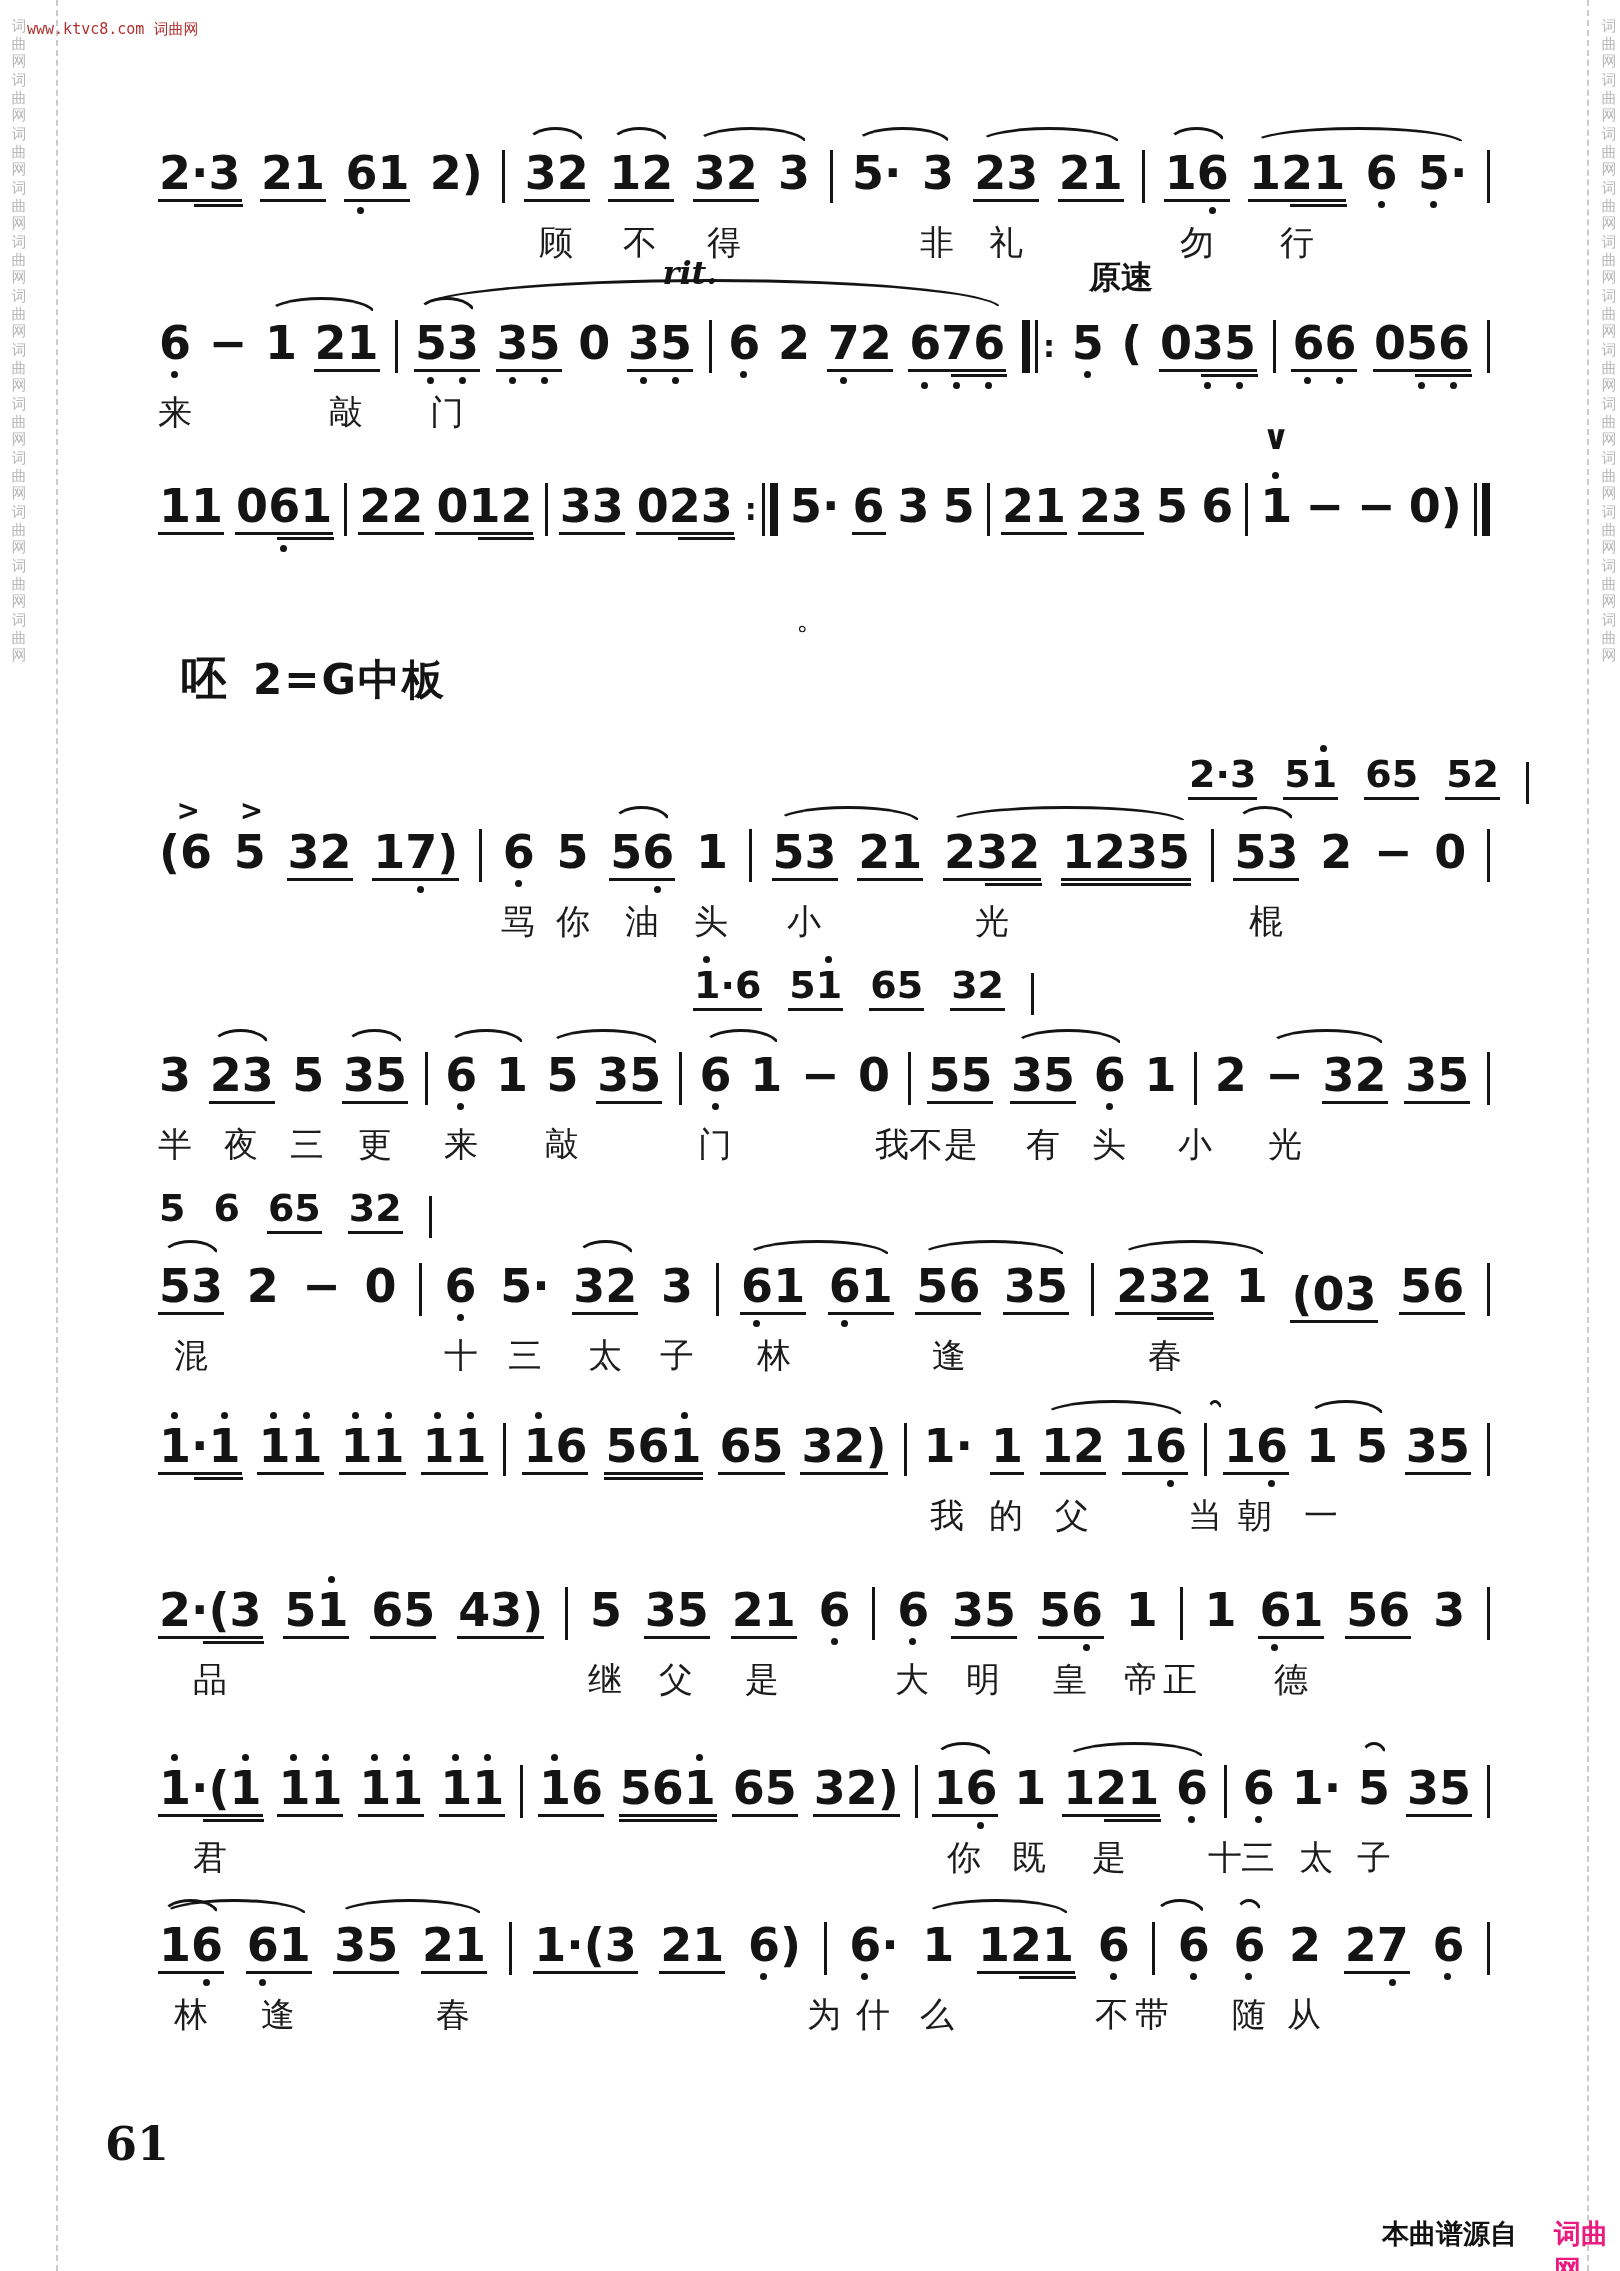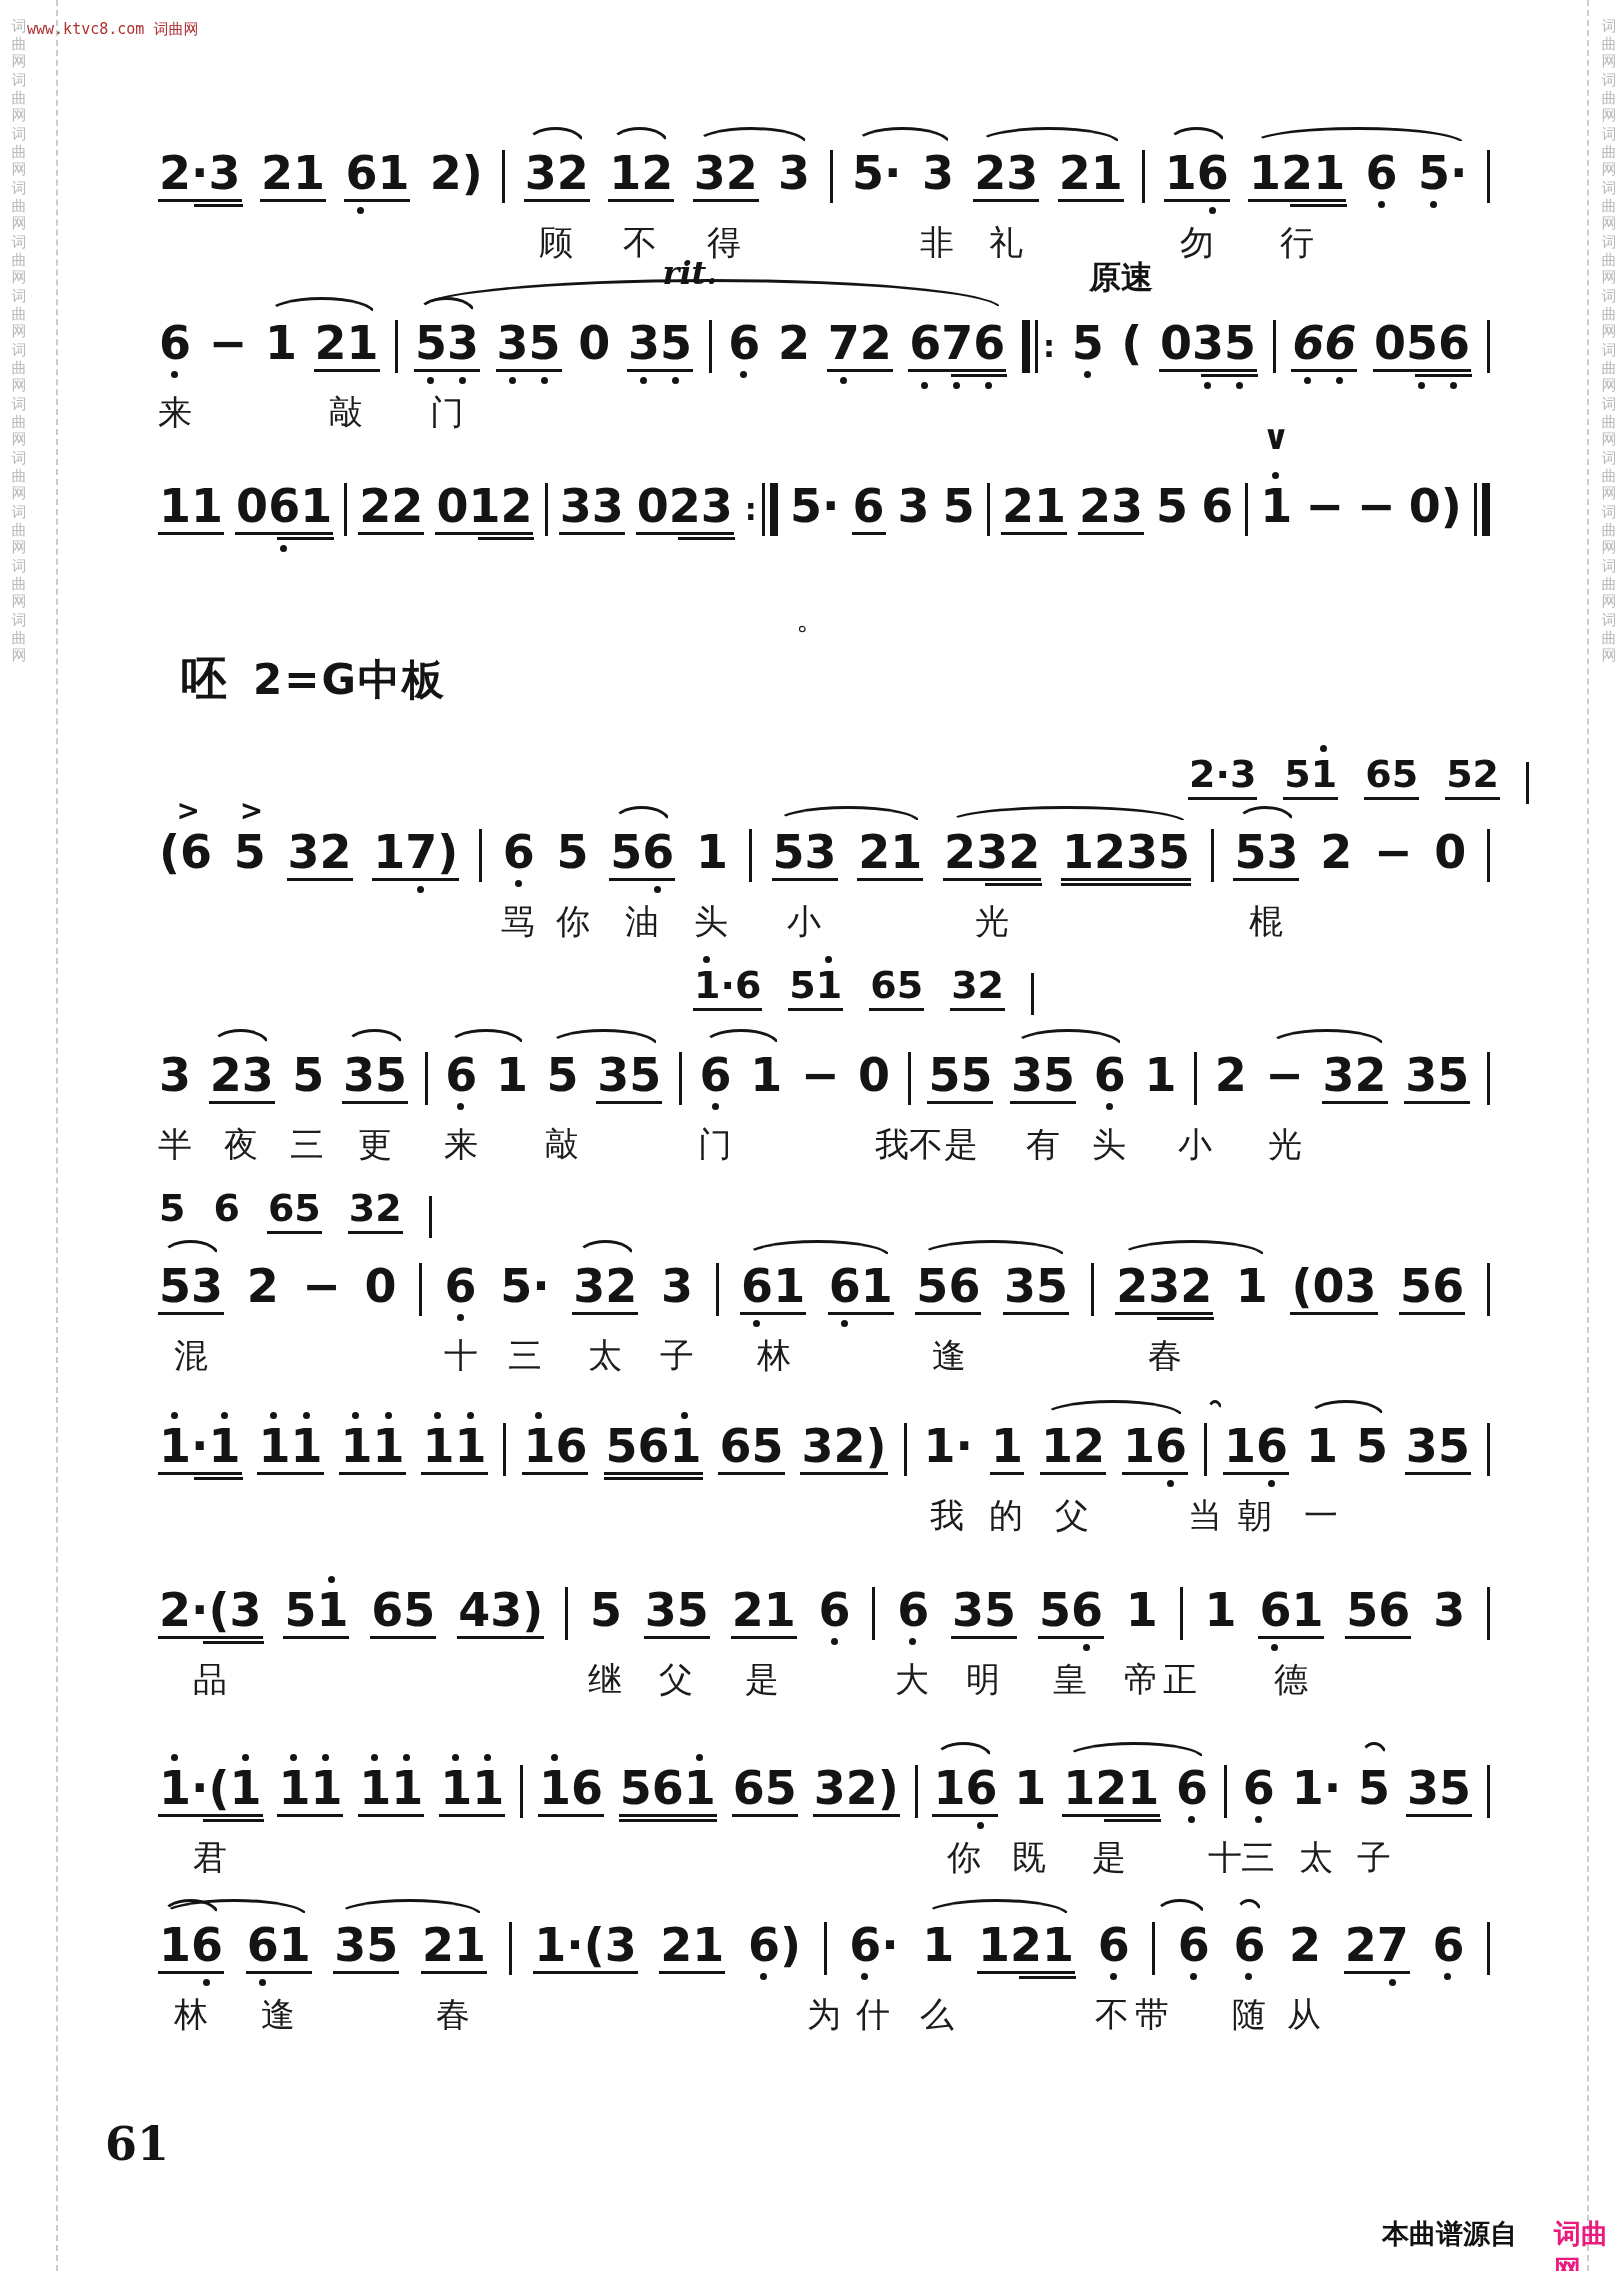--- a/index.html
+++ b/index.html
@@ -134,21 +134,21 @@
             <div class="bl thick"></div>
             <div class="bl"></div>
             <div class="colon">:</div>
           </div>
           <div class="tok"><div class="txt" style="display: inline-block;"><span class="ch">5<i class="ld"></i></span></div></div>
           <div class="tok"><div class="txt" style="display: inline-block;"><span class="ch">(</span></div></div>
           <div class="tok u1 h"><div class="txt" style="display: inline-block;"><span class="ch">0</span><span class="ch">3<i class="ld"></i></span><span class="ch">5<i class="ld"></i></span></div></div>
           <div class="tok barwrap">
             <div class="bl"></div>
           </div>
-          <div class="tok u1"><div class="txt" style="display: inline-block; font-style: italic;"><span class="ch">6<i class="ld"></i></span><span class="ch">6<i class="ld"></i></span></div></div>
+          <div class="tok u1"><div class="txt" style="display: inline-block;"><span class="ch">6<i class="ld"></i></span><span class="ch">6<i class="ld"></i></span></div></div>
           <div class="tok u1 h"><div class="txt" style="display: inline-block;"><span class="ch">0</span><span class="ch">5<i class="ld"></i></span><span class="ch">6<i class="ld"></i></span></div></div>
           <div class="tok barwrap">
             <div class="bl"></div>
           </div>
           <div class="slur" style="left: 109px; width: 109px; top: -22px;"></div>
           <div class="slur" style="left: 259px; width: 59px; top: -22px;"></div>
           <div class="slur flat" style="left: 259px; width: 585px; top: -40px;"></div>
           <div class="lab rit" style="left: 532px; top: -65px;">rit.</div>
           <div class="lab tempo" style="left: 963px; top: -63px;">原速</div>
         </div>
@@ -339,21 +339,21 @@
           </div>
           <div class="tok u1"><div class="txt" style="display: inline-block;"><span class="ch">6<i class="ld"></i></span><span class="ch">1</span></div></div>
           <div class="tok u1"><div class="txt" style="display: inline-block;"><span class="ch">6<i class="ld"></i></span><span class="ch">1</span></div></div>
           <div class="tok u1"><div class="txt" style="display: inline-block;"><span class="ch">5</span><span class="ch">6</span></div></div>
           <div class="tok u1"><div class="txt" style="display: inline-block;"><span class="ch">3</span><span class="ch">5</span></div></div>
           <div class="tok barwrap">
             <div class="bl"></div>
           </div>
           <div class="tok u1 h"><div class="txt" style="display: inline-block;"><span class="ch">2</span><span class="ch">3</span><span class="ch">2</span></div></div>
           <div class="tok"><div class="txt" style="display: inline-block;"><span class="ch">1</span></div></div>
-          <div class="tok u1"><div class="txt" style="display: inline-block;"><span class="ch">(</span><span class="ch">0</span><span class="ch">3</span></div></div>
+          <div class="tok u1"><div class="txt" style="display: inline-block; margin-top: 8px;"><span class="ch">(</span><span class="ch">0</span><span class="ch">3</span></div></div>
           <div class="tok u1"><div class="txt" style="display: inline-block;"><span class="ch">5</span><span class="ch">6</span></div></div>
           <div class="tok barwrap">
             <div class="bl"></div>
           </div>
           <div class="slur" style="left: 3px; width: 59px; top: -22px;"></div>
           <div class="slur" style="left: 418px; width: 59px; top: -22px;"></div>
           <div class="slur" style="left: 586px; width: 147px; top: -22px;"></div>
           <div class="slur" style="left: 761px; width: 147px; top: -22px;"></div>
           <div class="slur" style="left: 961px; width: 147px; top: -22px;"></div>
         </div>

